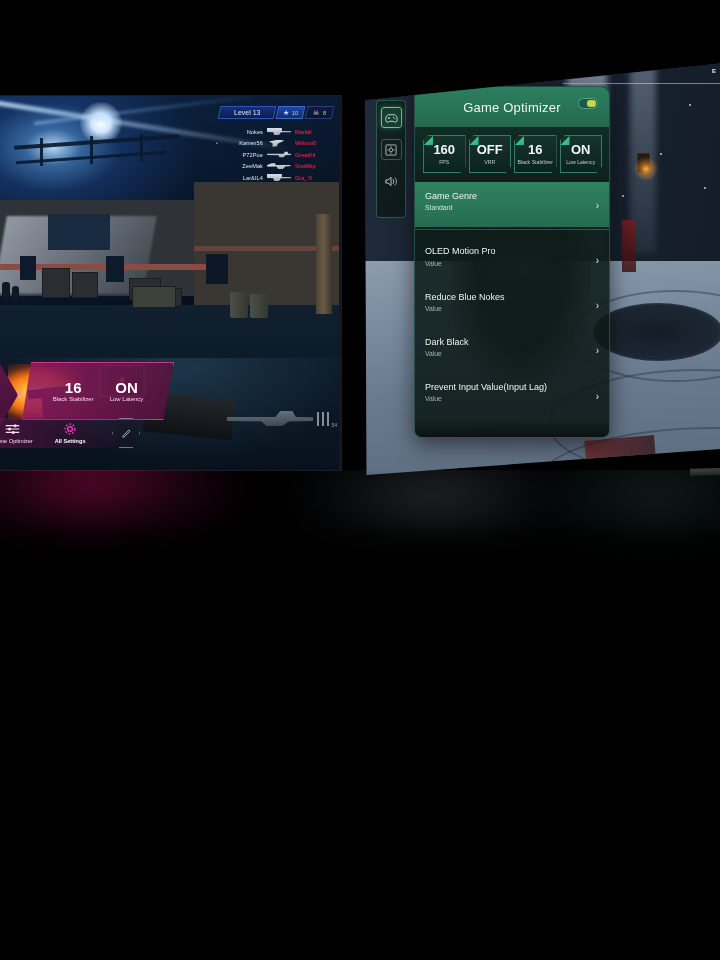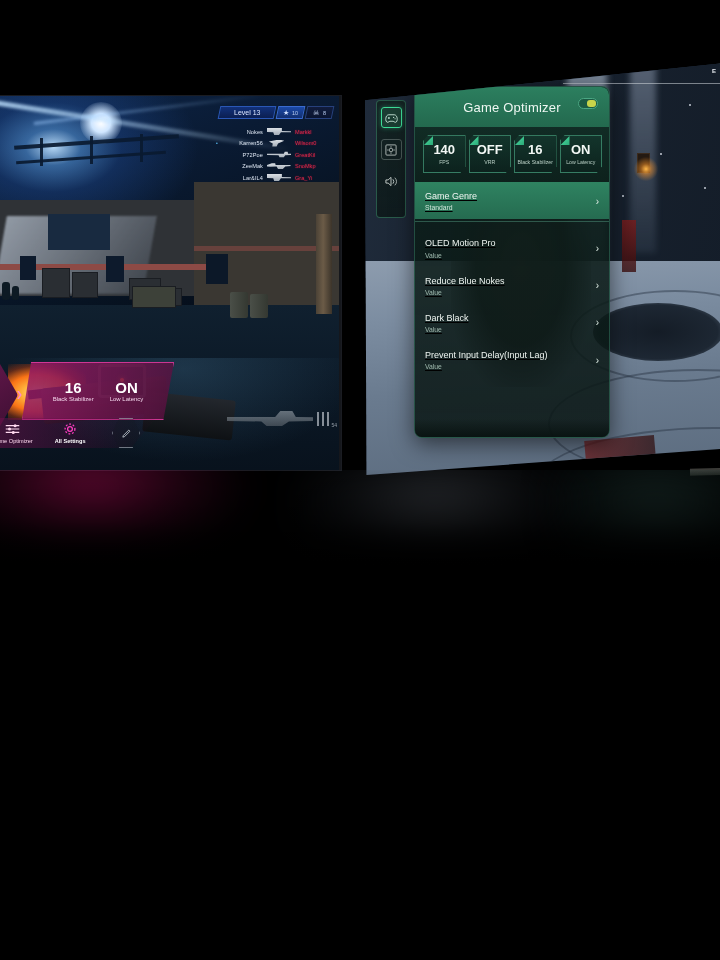--- a/index.html
+++ b/index.html
@@ -233,21 +233,21 @@
           border:1px solid rgba(74,166,130,.65);
           background:linear-gradient(180deg, rgba(20,56,46,.75), rgba(12,34,29,.70));
           clip-path:polygon(12% 0, 100% 0, 100% 82%, 88% 100%, 0 100%, 0 16%);
           display:flex; flex-direction:column; align-items:center; justify-content:center; }
   .stat .v { color:#f2f7f4; font-size:13px; font-weight:600; line-height:1; }
   .stat .l { color:#b9cfc5; font-size:5.2px; margin-top:3px; white-space:nowrap; }
   .stat .corner { position:absolute; left:0; top:0; width:9px; height:9px;
                   background:linear-gradient(135deg,#4fe0a4,#2aa977); clip-path:polygon(0 100%,100% 0,100% 100%); }
 
   .menu { padding:0; }
-  .mrow { position:relative; padding:9px 26px 8px 10px;text-decoration:underline; }
+  .mrow { position:relative; padding:9px 26px 16px 10px; }
   .mrow.sel { background:linear-gradient(180deg,#2f8361,#256b50); }
   .mrow .t { color:#eef4f0; font-size:9px; line-height:1.25; }
   .mrow .s { color:#9fb9ae; font-size:6.8px; margin-top:2px; }
   .mrow.sel .s { color:#cfe6da; }
   .mrow .chev { position:absolute; right:10px; top:50%; transform:translateY(-50%);
                 color:#dbe9e2; font-size:10px; }
   .msep { height:1px; margin:2px 0 0; background:rgba(90,170,140,.42); }
   .mgap { height:7px; }
 
   .card-fade { position:absolute; left:0; bottom:0; width:100%; height:18px;
@@ -480,21 +480,21 @@
         <div class="card-head">
           <div class="card-title">Game Optimizer</div>
           <div class="toggle">
             <div class="knob"></div>
           </div>
         </div>
 
         <div class="stats">
           <div class="stat">
             <div class="corner"></div>
-            <div class="v">140</div>
+            <div class="v">160</div>
             <div class="l">FPS</div>
           </div>
           <div class="stat">
             <div class="corner"></div>
             <div class="v">OFF</div>
             <div class="l">VRR</div>
           </div>
           <div class="stat">
             <div class="corner"></div>
             <div class="v">16</div>
@@ -525,21 +525,21 @@
             <div class="t">Reduce Blue Nokes</div>
             <div class="s">Value</div>
             <div class="chev">›</div>
           </div>
           <div class="mrow">
             <div class="t">Dark Black</div>
             <div class="s">Value</div>
             <div class="chev">›</div>
           </div>
           <div class="mrow">
-            <div class="t">Prevent Input Delay(Input Lag)</div>
+            <div class="t">Prevent Input Value(Input Lag)</div>
             <div class="s">Value</div>
             <div class="chev">›</div>
           </div>
         </div>
 
         <div class="card-fade"></div>
       </div>
 
     </div>
     <div class="tvr-bezel"></div>

